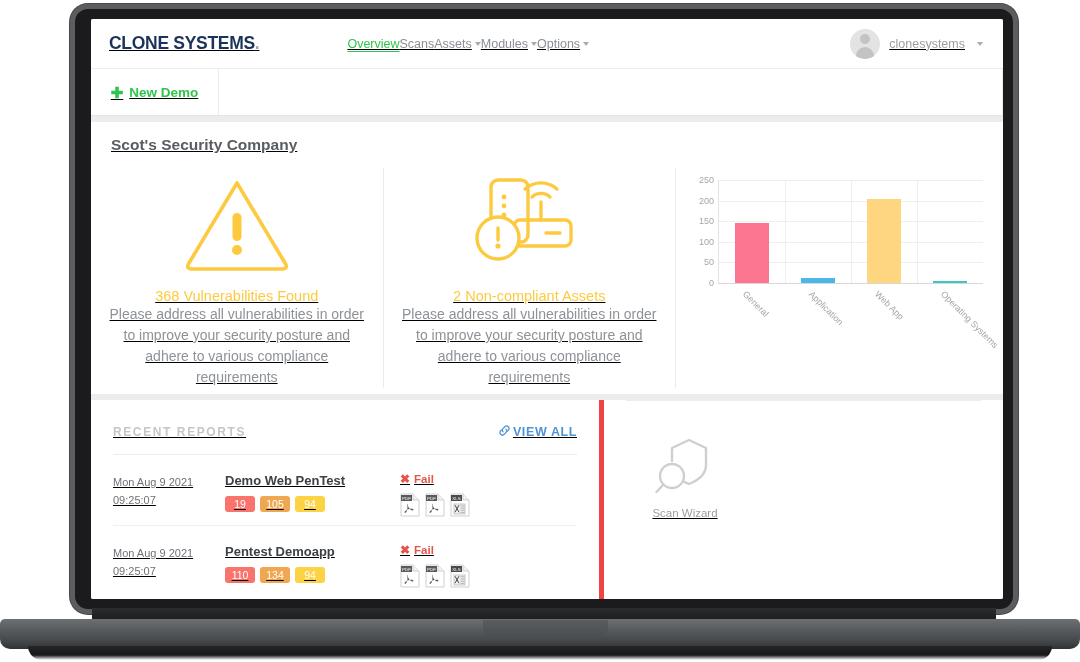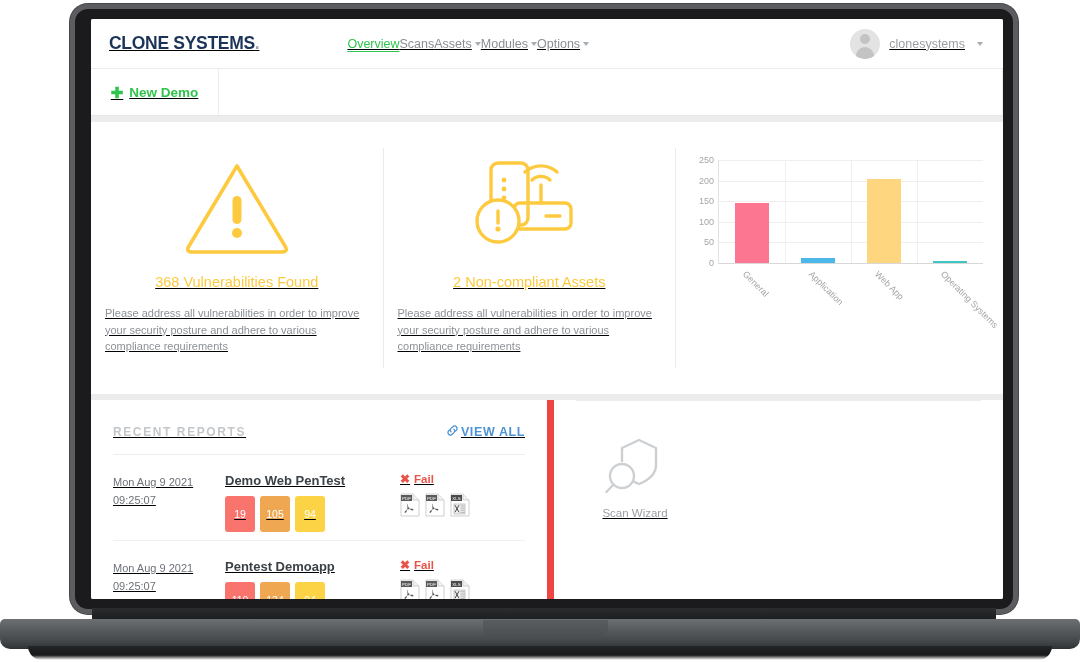--- a/index.html
+++ b/index.html
@@ -192,25 +192,25 @@
   }
   .sum-col.c1, .sum-col.c2 { border-right: 1px solid #ebebeb; }
   .sum-icon { height: 118px; display: flex; align-items: center; justify-content: center; }
   .sum-headline {
     font-size: 14.5px;
     color: #fdca3f;
     margin-top: 8px;
     white-space: nowrap;
   }
   .sum-desc {
-    font-size: 11px;
+    font-size: 14px;
     color: #8d9298;
-    text-align: left;
+    text-align: center;
     line-height: 1.5;
-    margin-top: 15px;
+    margin-top: 0;
     max-width: 266px;
   }
 
   
   .chart-col {
     flex: 1.18;
     padding: 6px 10px 0 6px;
     position: relative;
   }
   .chart-wrap { position: relative; width: 100%; height: 208px; }
@@ -251,21 +251,21 @@
     position: absolute;
     font-size: 9px;
     color: #a6a6a6;
     white-space: nowrap;
     transform-origin: left top;
     transform: rotate(45deg);
   }
 
   
   .bottom-row { display: flex; height: 243px; }
-  .panel-reports { width: 463px; border-right: 7px solid #ef4444; background: #fff; padding: 0 22px; }
+  .panel-reports { width: 513px; border-right: 5px solid #ef4444; background: #fff; padding: 0 22px; }
   .panel-wizards { flex: 1; background: #fff; padding: 0 22px; }
   .panel-head {
     display: flex;
     align-items: center;
     height: 54px;
     padding-top: 10px;
   }
   .panel-title {
     font-size: 12px;
     letter-spacing: 1.6px;
@@ -291,21 +291,21 @@
     padding: 18px 0 8px 0;
     border-bottom: 1px solid #f0f0f0;
   }
   .report-row:last-child { border-bottom: none; }
   .rep-date { width: 112px; font-size: 11px; color: #6d7278; line-height: 1.65; }
   .rep-mid { width: 175px; }
   .rep-name { font-size: 13px; font-weight: bold; color: #3c4146; }
   .badges { display: flex; gap: 5px; margin-top: 8px; }
   .badge {
     min-width: 30px;
-    padding: 12px 6px;
+    padding: 2px 6px;
     border-radius: 3px;
     font-size: 10.5px;
     text-align: center;
     color: #fff;
   }
   .rep-right { flex: 1; }
   .status {
     font-size: 11.5px;
     font-weight: bold;
     color: #e8544a;
@@ -378,20 +378,21 @@
           <div class="tb-btn new-scan">
             <span class="plus-icon">✚</span>
             <span>New Demo</span>
           </div>
           <div class="tb-rest"></div>
         </div>
 
         <div class="content-gap"></div>
 
         <div class="panel-summary">
+          <div class="company-title">Scot's Security Company</div>
 
           <div class="summary-cols">
 
             <div class="sum-col c1">
               <div class="sum-icon">
                 <svg width="112" height="98" viewBox="0 0 112 98" aria-hidden="true">
                   <path d="M56 8 L104 88 Q108 94 100 94 L12 94 Q4 94 8 88 Z" fill="none" stroke="#fdca3f" stroke-width="3.6" stroke-linejoin="round"></path>
                   <rect x="51.5" y="38" width="9" height="28" rx="4.5" fill="#fdca3f"></rect>
                   <circle cx="56" cy="75" r="5" fill="#fdca3f"></circle>
                 </svg>

